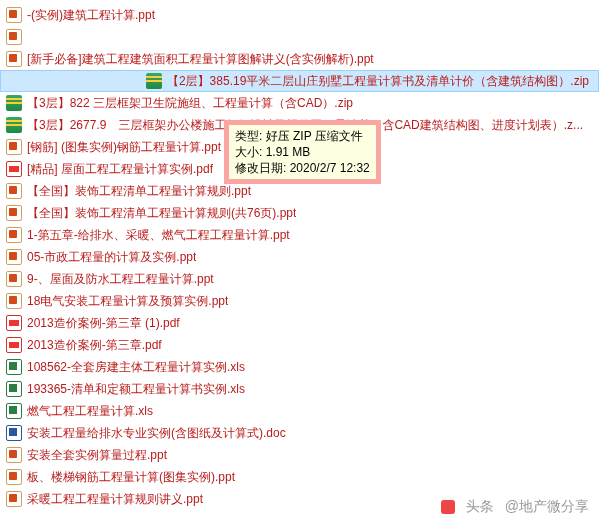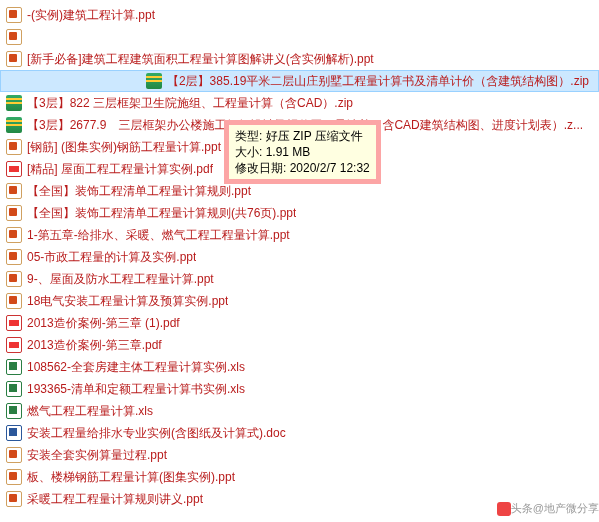--- a/index.html
+++ b/index.html
@@ -59,27 +59,27 @@
     padding: 3px 6px;
     font-size: 12px;
     line-height: 16px;
     color: #000;
     z-index: 10;
     white-space: nowrap;
     margin-left: 11px;
   }
   .watermark {
     position: absolute;
-    right: 0;
+    right: 10px;
     bottom: 6px;
-    font-size: 11px;
+    font-size: 14px;
     color: #999;
     display: flex;
     align-items: center;
-    gap: 0;
+    gap: 11px;
   }
   .wm-logo {
     width:14px;height:14px;border-radius:3px;background:#e44;display:inline-block;
   }
 </style>
 </head>
 <body>
 
 <div class="file-list" id="file-list">
     <div class="file-row">

